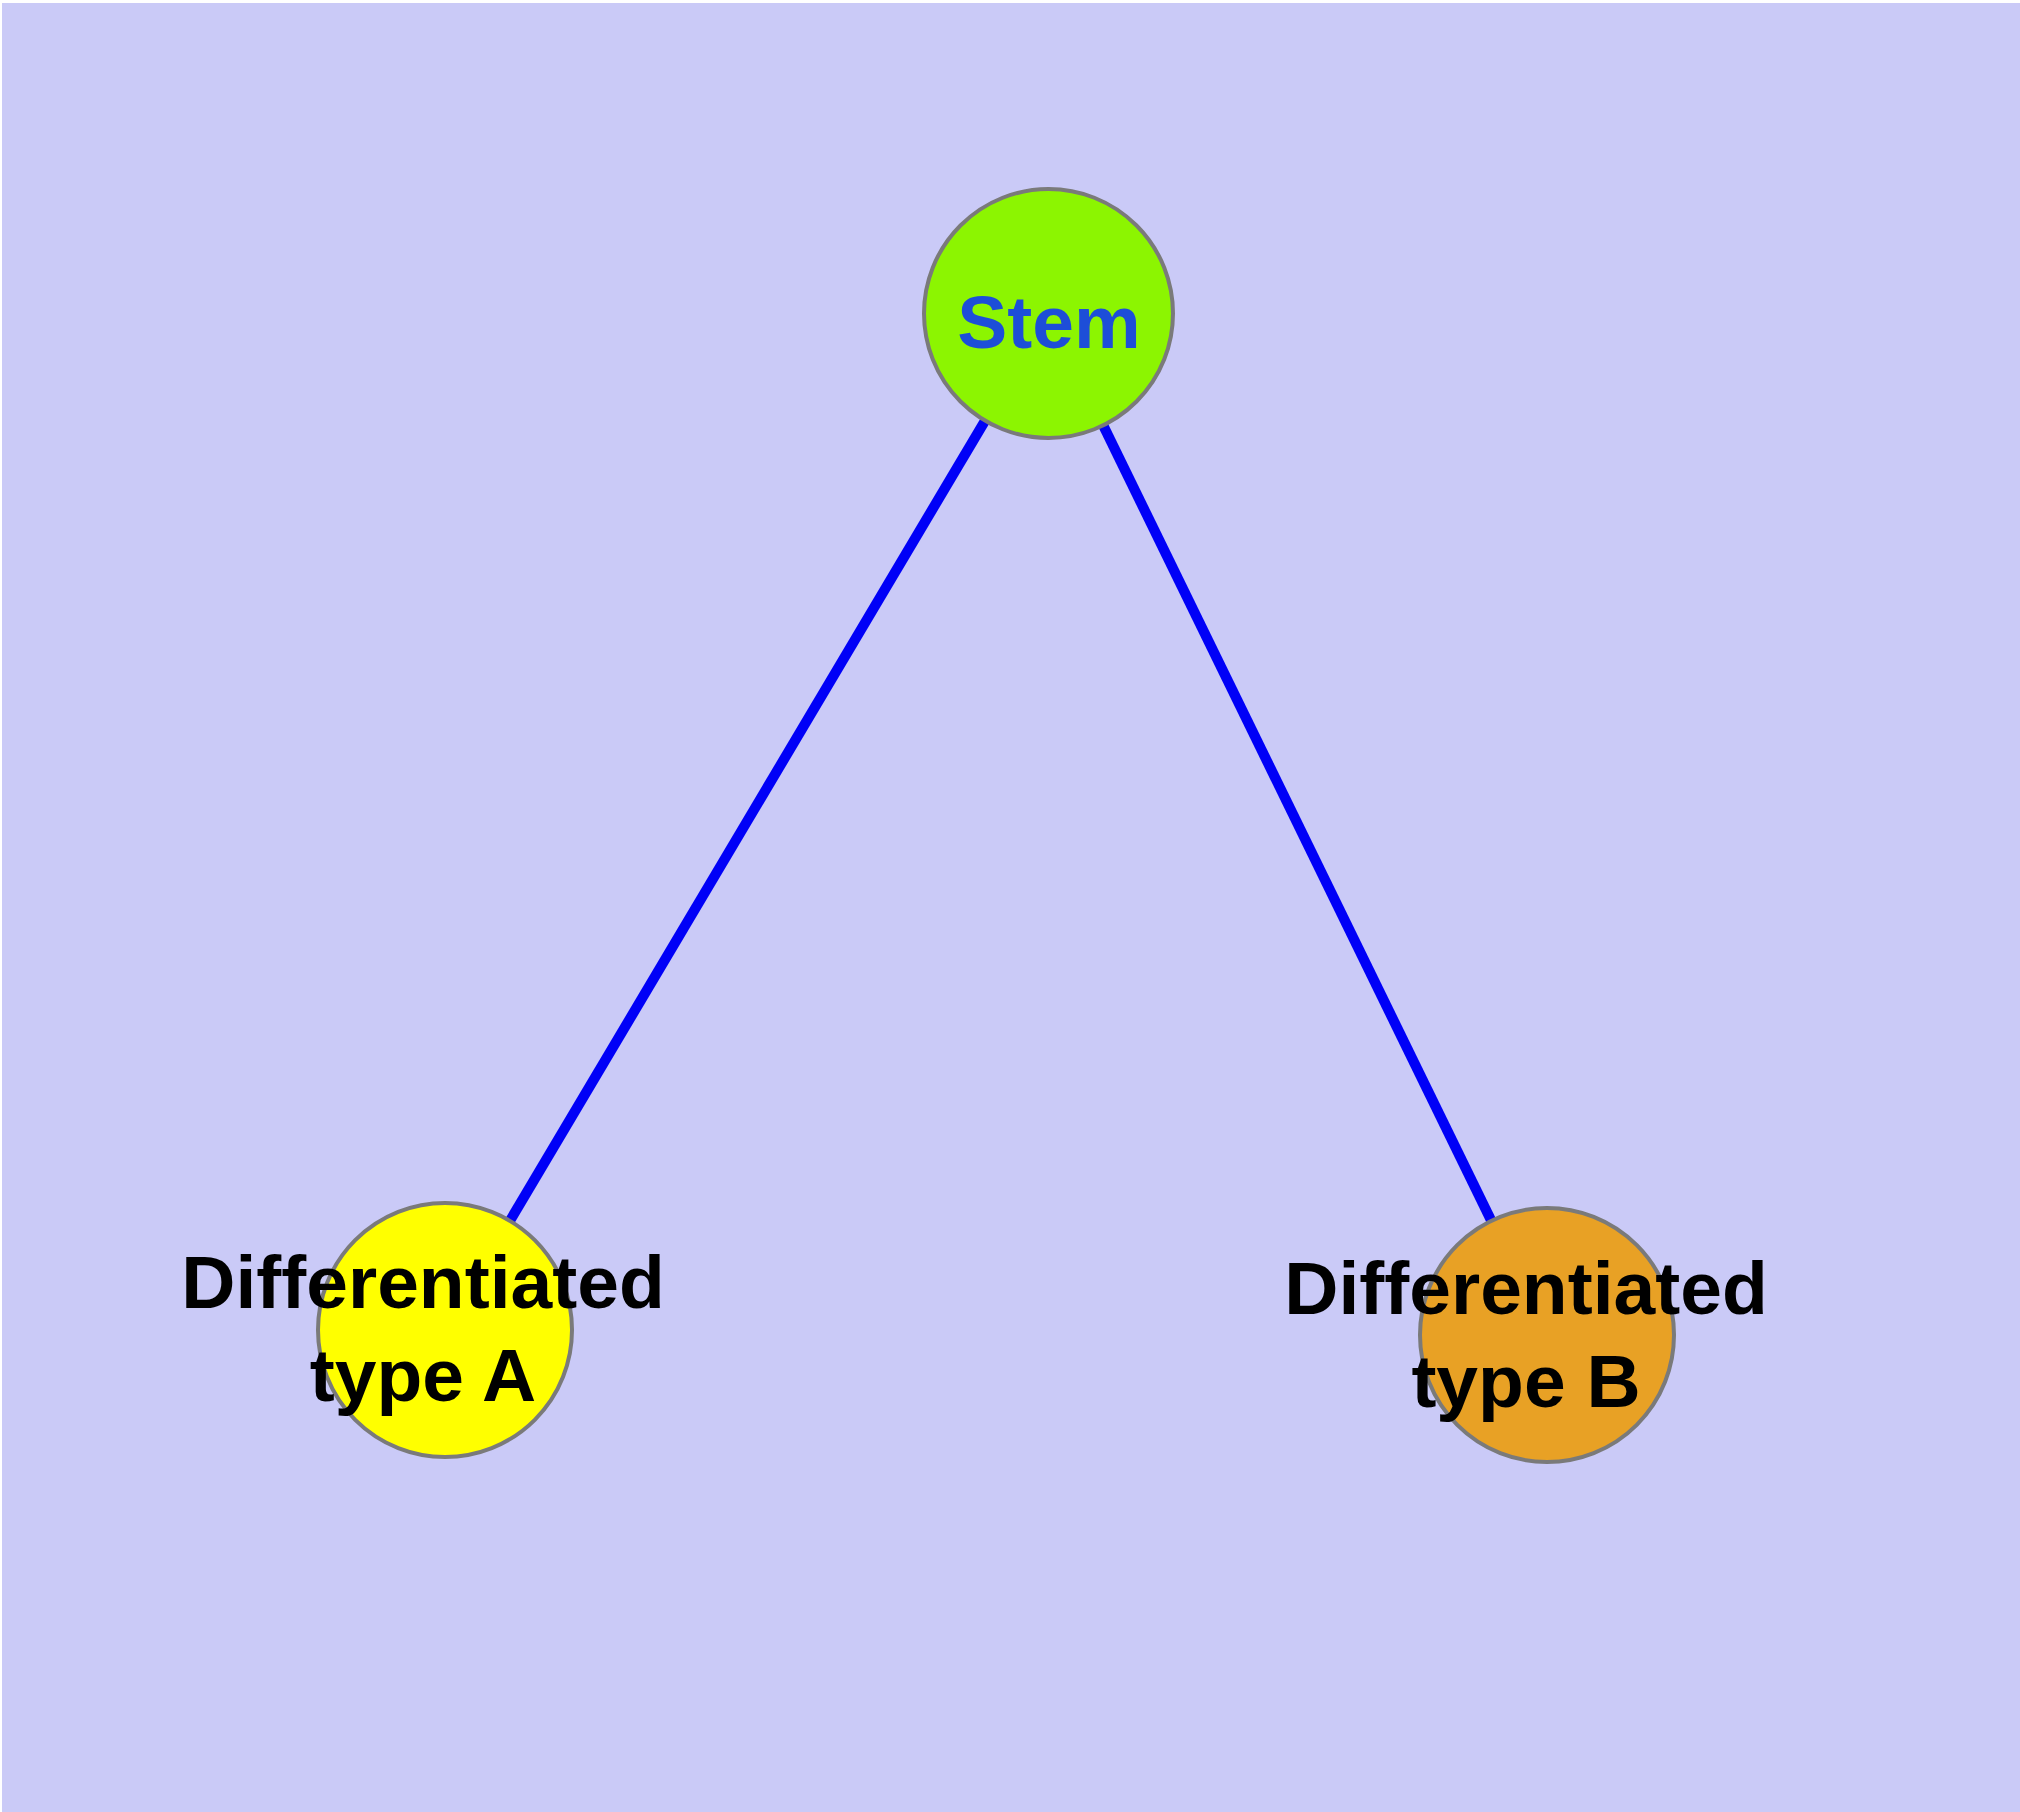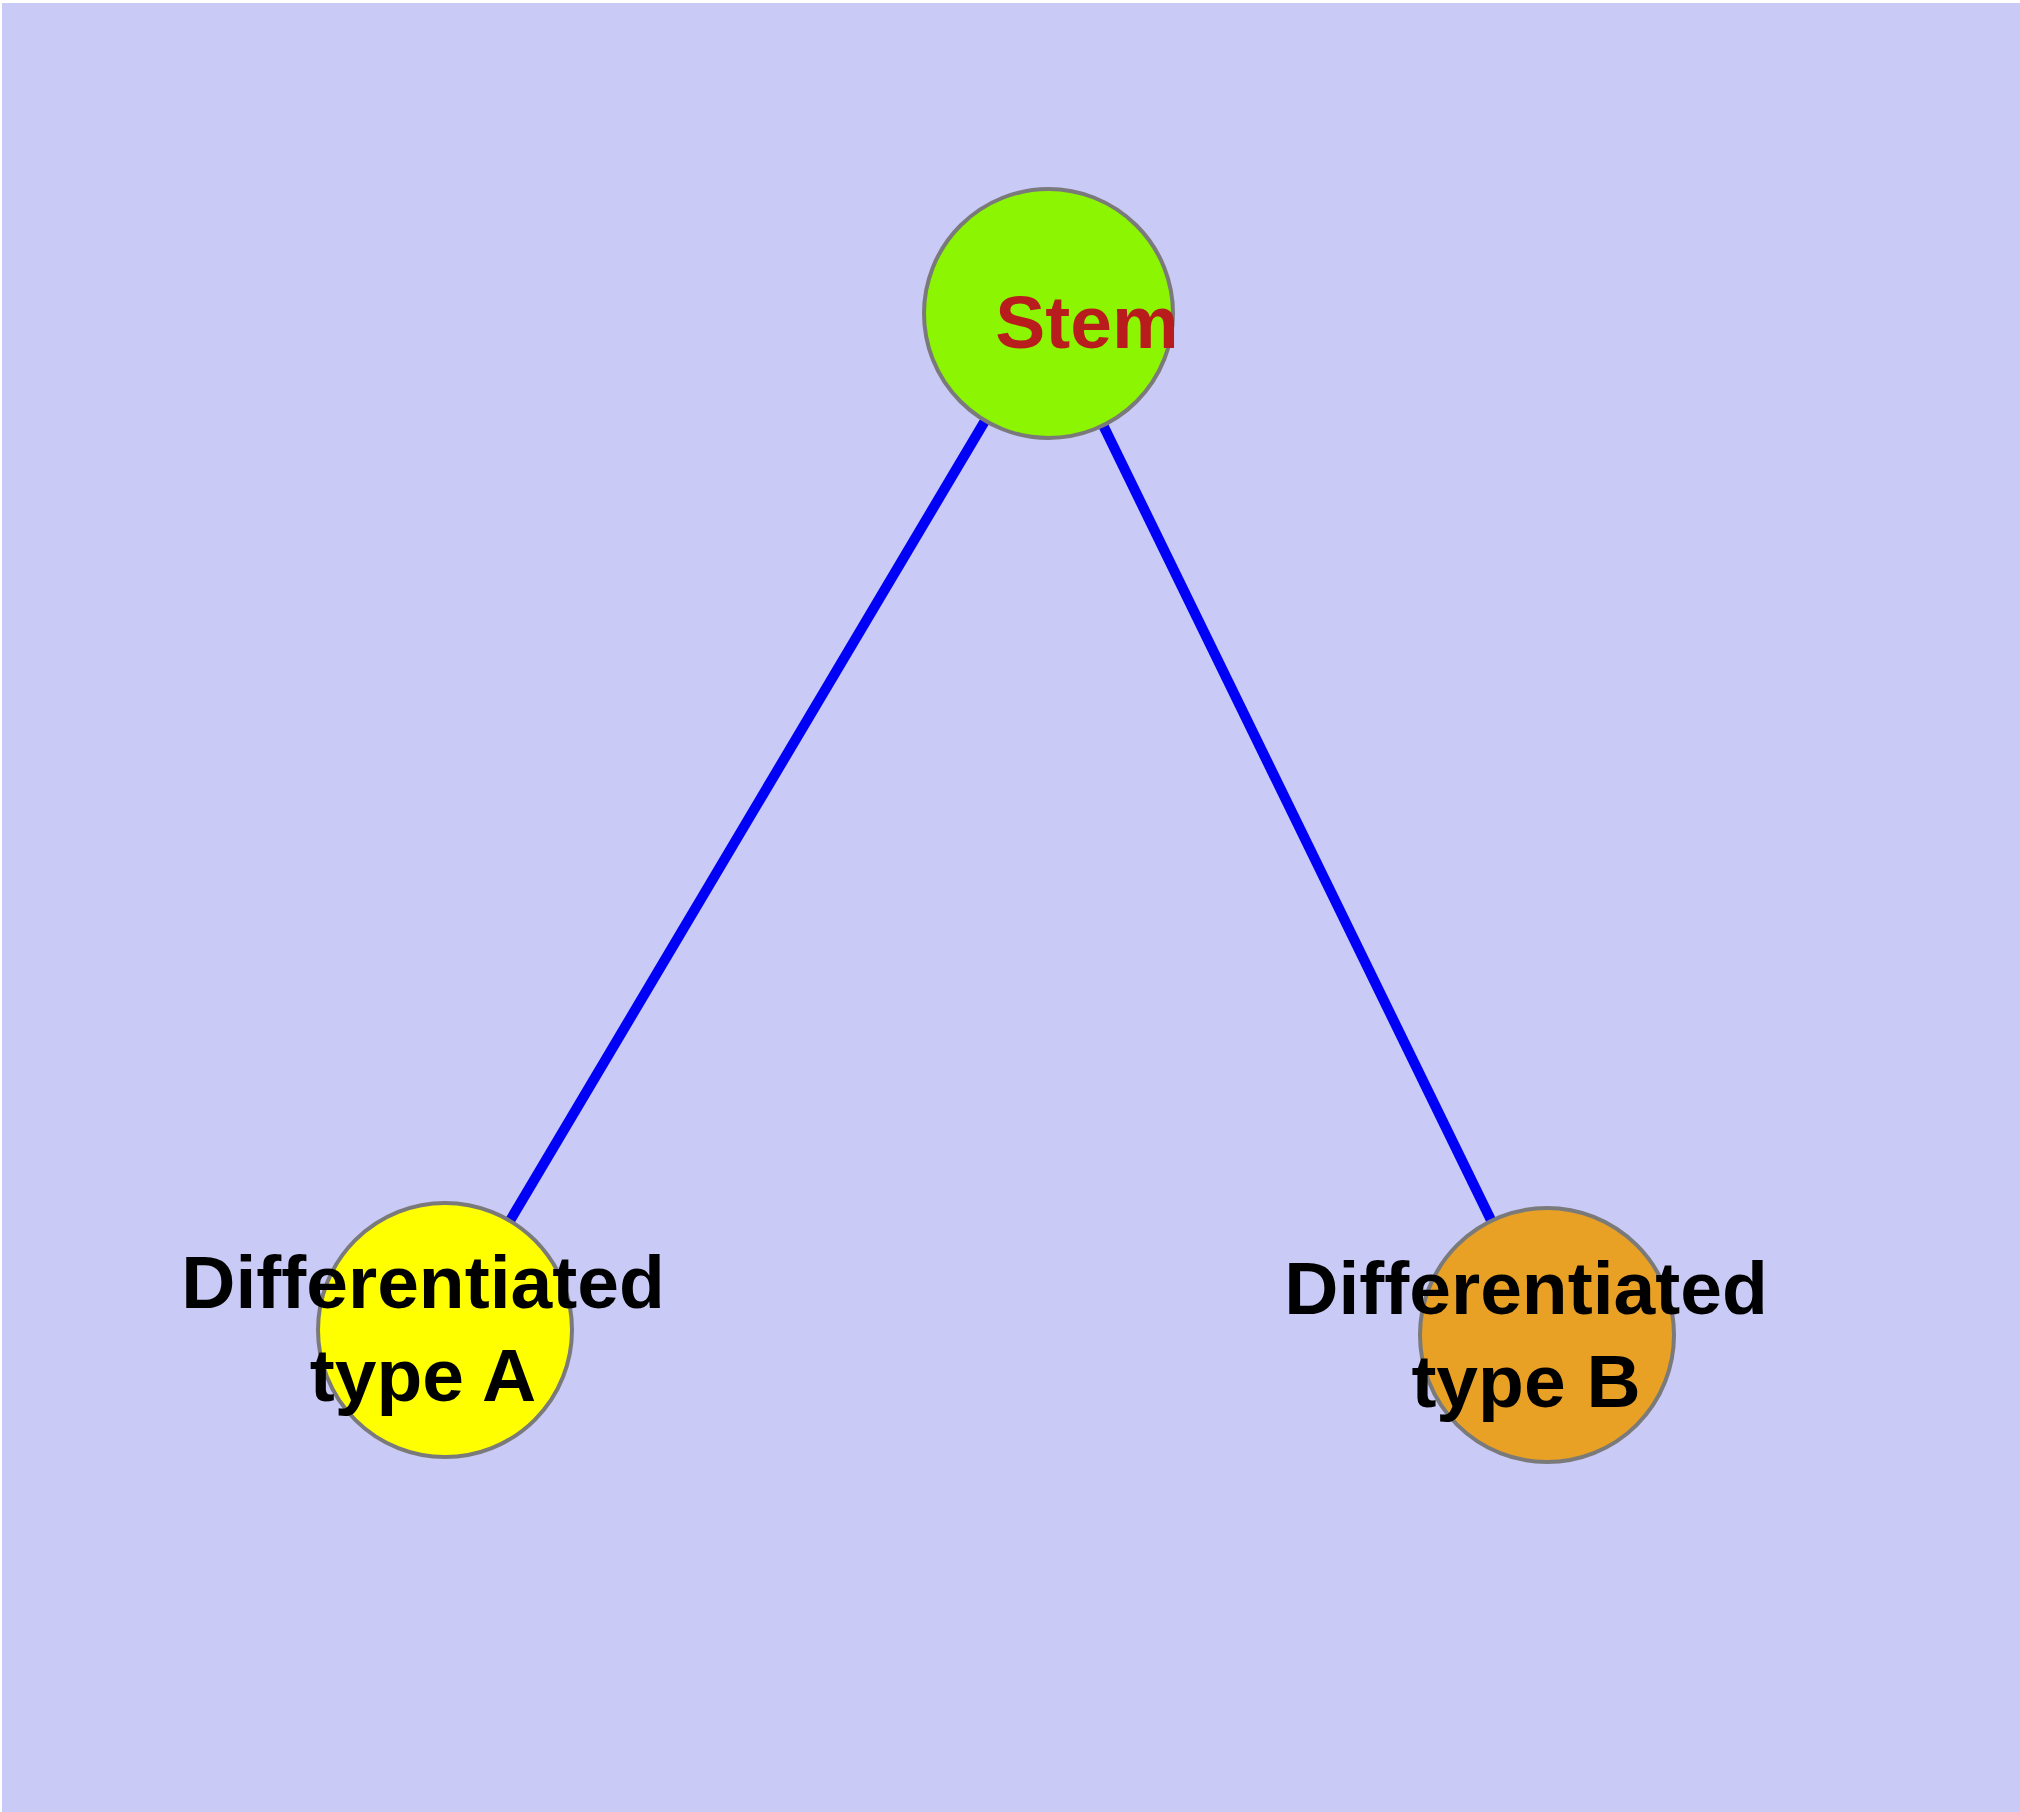--- a/index.html
+++ b/index.html
@@ -60,21 +60,21 @@
     </svg>
 
   <div class="layer">
 
     <div class="node-circle" style="left: 922px; top: 187px; width: 253px; height: 253px; background: rgb(140, 245, 1); border-color: rgb(122, 122, 122); border-width: 4.2px;"></div>
 
     <div class="node-circle" style="left: 316px; top: 1201px; width: 258px; height: 258px; background: rgb(255, 255, 0); border-color: rgb(122, 122, 122); border-width: 4.2px;"></div>
 
     <div class="node-circle" style="left: 1418px; top: 1206px; width: 258px; height: 258px; background: rgb(232, 161, 37); border-color: rgb(122, 122, 122); border-width: 4.2px;"></div>
 
-    <div class="node-label" style="left: 748px; top: 322px; color: #b91c1c;">Stem</div>
+    <div class="node-label" style="left: 710px; top: 322px; color: #1d4ed8;">Stem</div>
 
     <div class="node-label" style="left: 84px; top: 1329px; color: rgb(0, 0, 0);">Differentiated
 type A</div>
 
     <div class="node-label" style="left: 1187px; top: 1335px; color: rgb(0, 0, 0);">Differentiated
 type B</div>
 
   </div>
 </div>
 

